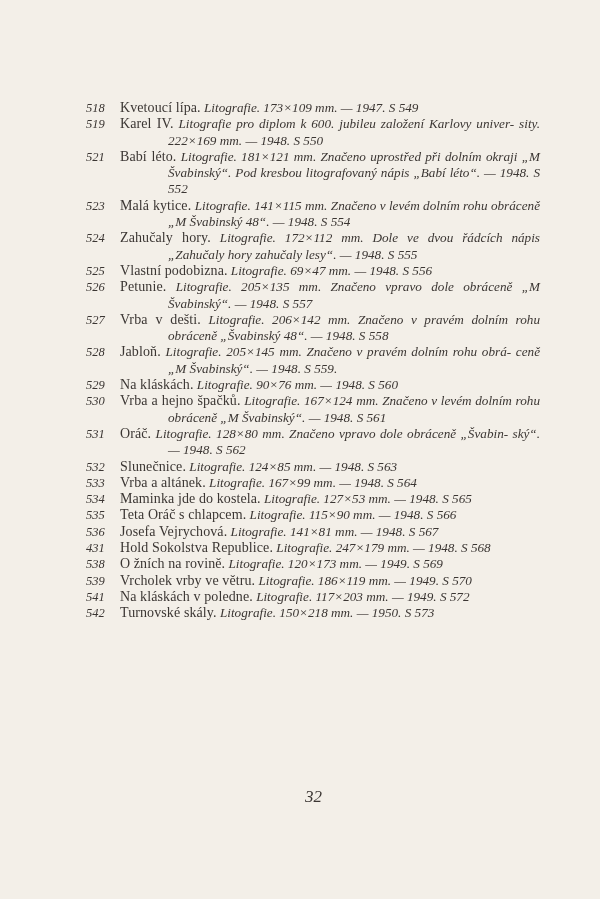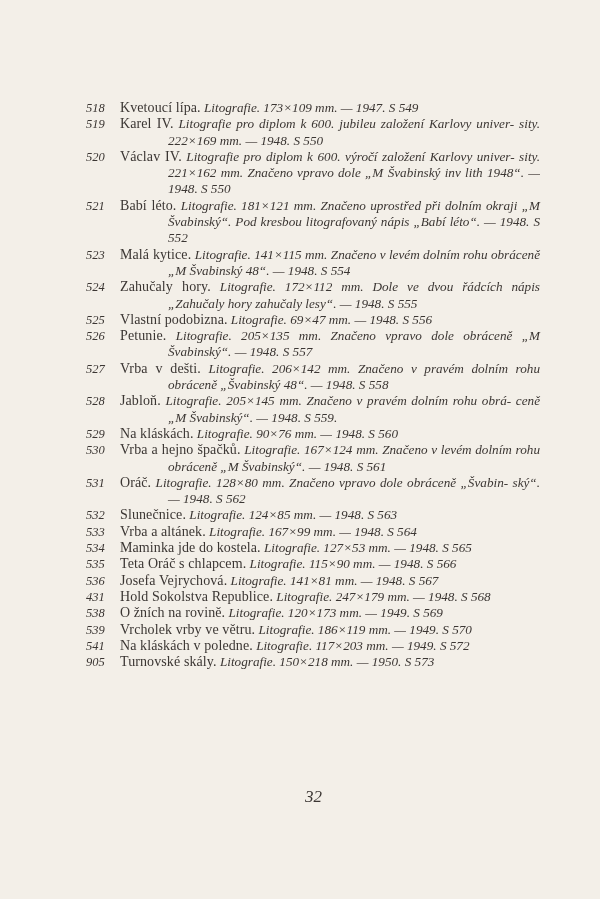--- a/index.html
+++ b/index.html
@@ -61,24 +61,20 @@
 
 <div class="page">
   <div class="catalog">
     <div class="entry">
         <span class="num">518</span>
         <span class="body"><span class="title">Kvetoucí lípa.</span> <span class="desc">Litografie. 173×109 mm. — 1947. S 549</span></span>
       </div>
     <div class="entry">
         <span class="num">519</span>
         <span class="body"><span class="title">Karel IV.</span> <span class="desc">Litografie pro diplom k 600. jubileu založení Karlovy univer- sity. 222×169 mm. — 1948. S 550</span></span>
-      </div>
-    <div class="entry">
-        <span class="num">520</span>
-        <span class="body"><span class="title">Václav IV.</span> <span class="desc">Litografie pro diplom k 600. výročí založení Karlovy univer- sity. 221×162 mm. Značeno vpravo dole „M Švabinský inv lith 1948“. — 1948. S 550</span></span>
       </div>
     <div class="entry">
         <span class="num">521</span>
         <span class="body"><span class="title">Babí léto.</span> <span class="desc">Litografie. 181×121 mm. Značeno uprostřed při dolním okraji „M Švabinský“. Pod kresbou litografovaný nápis „Babí léto“. — 1948. S 552</span></span>
       </div>
     <div class="entry">
         <span class="num">523</span>
         <span class="body"><span class="title">Malá kytice.</span> <span class="desc">Litografie. 141×115 mm. Značeno v levém dolním rohu obráceně „M Švabinský 48“. — 1948. S 554</span></span>
       </div>
     <div class="entry">
@@ -143,19 +139,19 @@
       </div>
     <div class="entry">
         <span class="num">539</span>
         <span class="body"><span class="title">Vrcholek vrby ve větru.</span> <span class="desc">Litografie. 186×119 mm. — 1949. S 570</span></span>
       </div>
     <div class="entry">
         <span class="num">541</span>
         <span class="body"><span class="title">Na kláskách v poledne.</span> <span class="desc">Litografie. 117×203 mm. — 1949. S 572</span></span>
       </div>
     <div class="entry">
-        <span class="num">905</span>
+        <span class="num">542</span>
         <span class="body"><span class="title">Turnovské skály.</span> <span class="desc">Litografie. 150×218 mm. — 1950. S 573</span></span>
       </div>
   </div>
 
   <div class="page-number">32</div>
 </div>
 
 </body></html>

